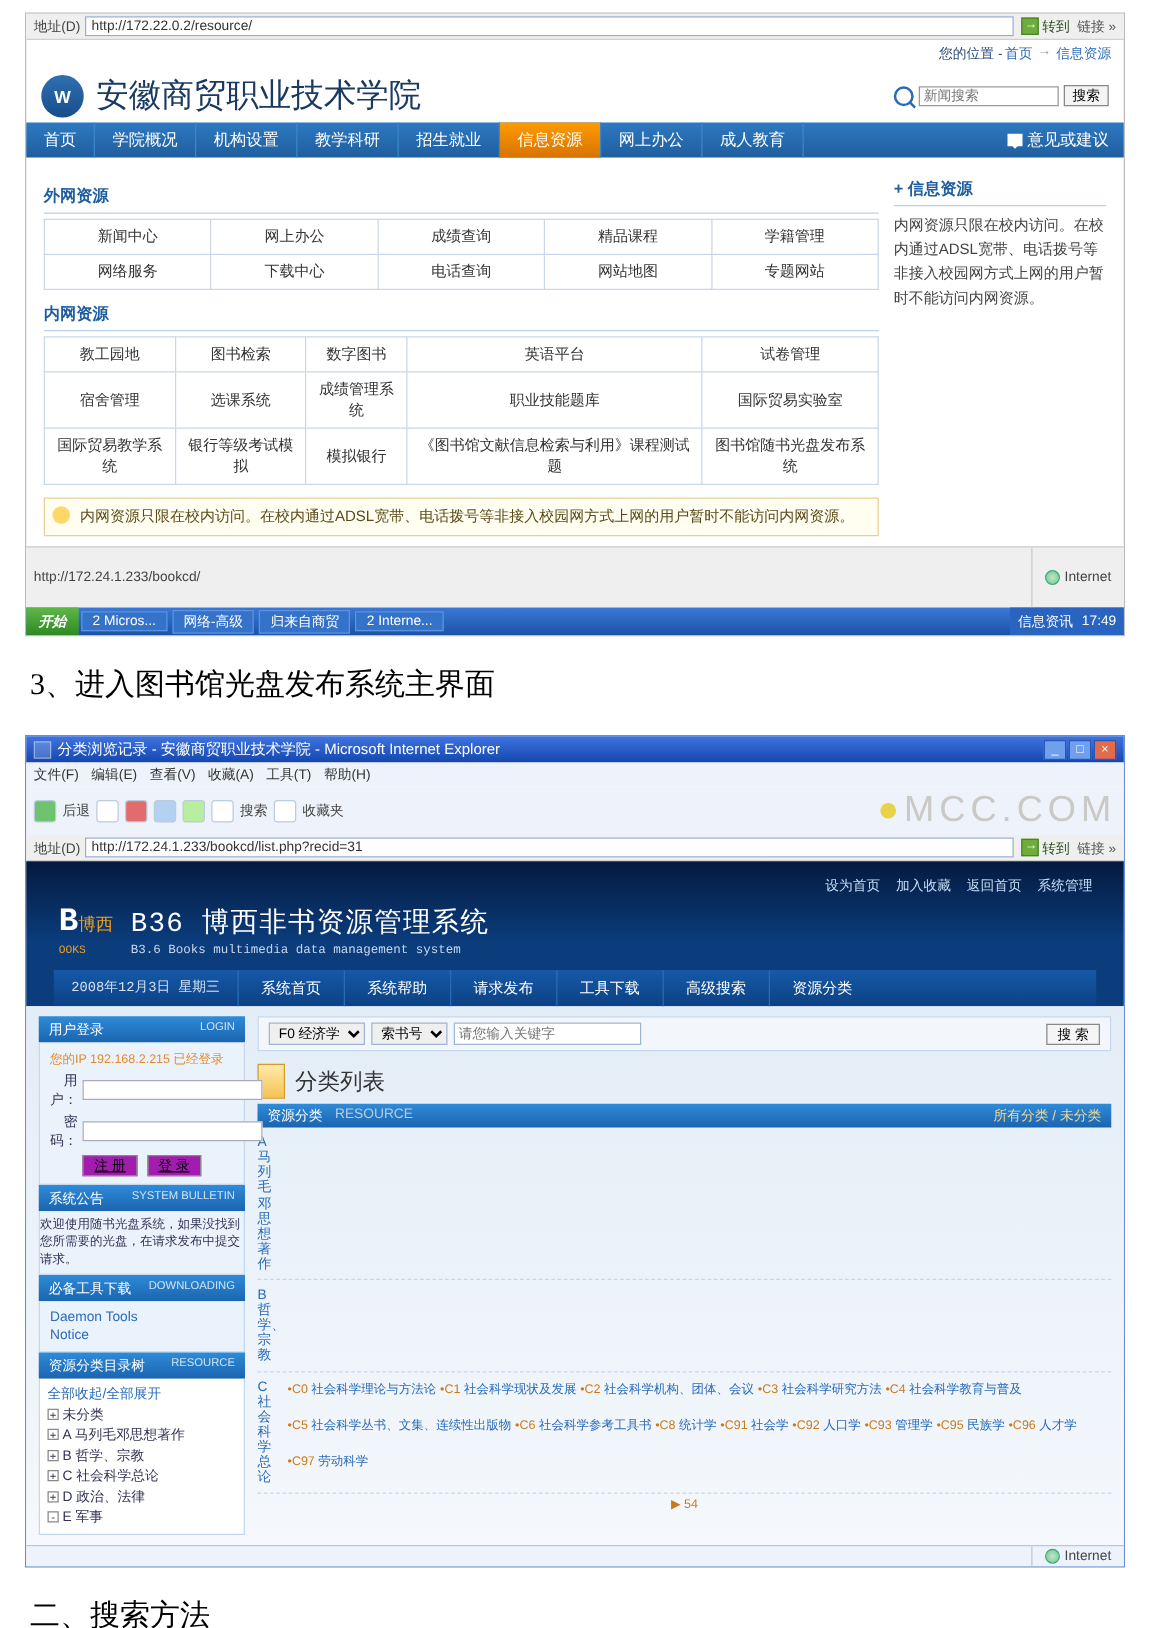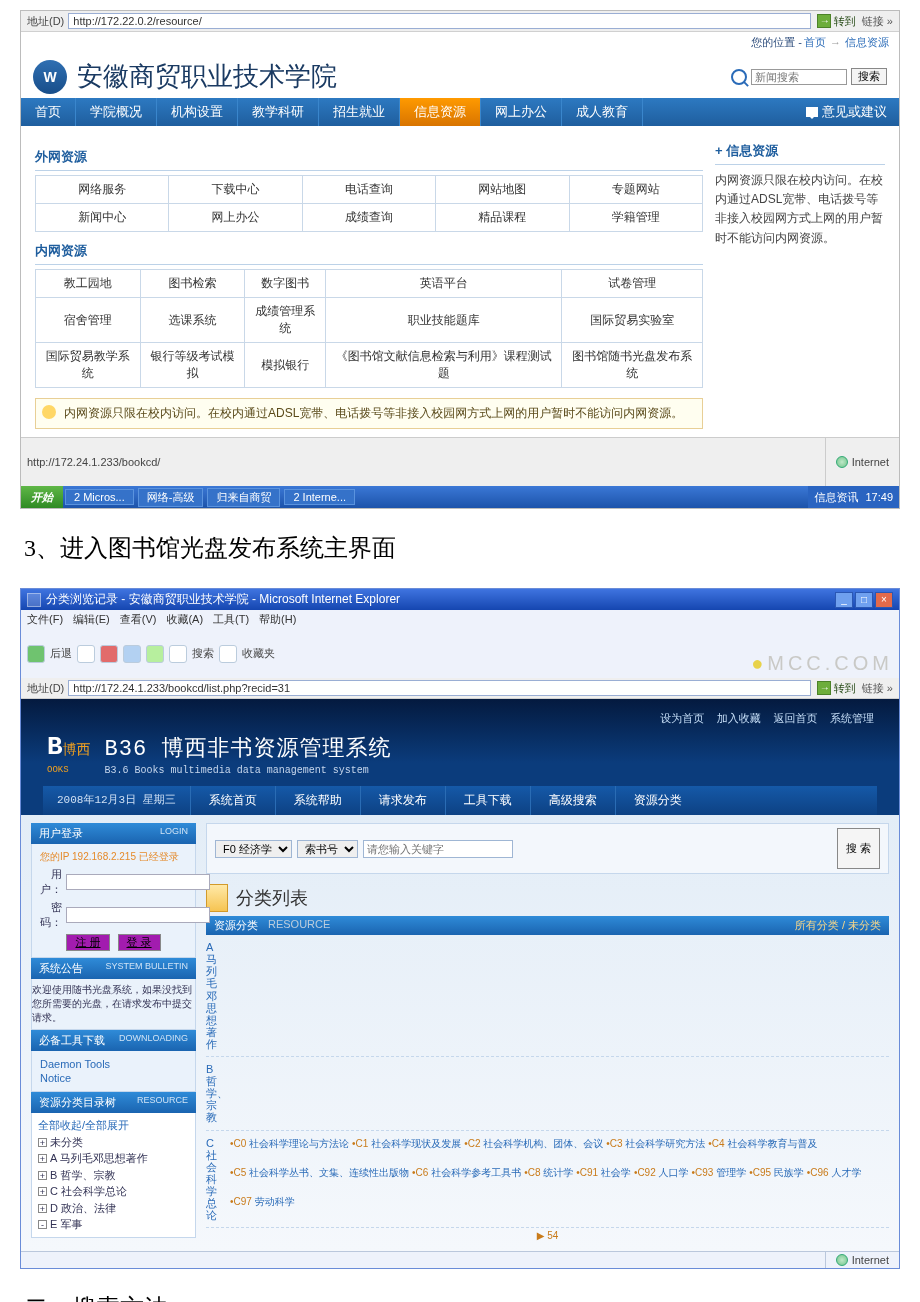--- a/index.html
+++ b/index.html
@@ -19,21 +19,21 @@
   .topstrip { display:flex; justify-content:flex-end; padding:3px 8px; font-size:11px; color:#2a4a7a; }
   .topstrip a { color:#2a6bb8; text-decoration:none; margin:0 2px; }
   .topstrip .sep { color:#999; margin:0 2px; }
 
   .header1 { display:flex; align-items:center; padding:6px 12px 4px; }
   .logo1 { width:34px; height:34px; border-radius:50%; background:linear-gradient(#2f6fb2,#184e8a); display:flex; align-items:center; justify-content:center; color:#fff; font-weight:bold; }
   .title1 { font-family:KaiTi,STKaiti,serif; font-size:26px; color:#1a3a62; margin-left:10px; }
   .search1 { margin-left:auto; display:flex; align-items:center; gap:4px; }
   .magnify { width:16px; height:16px; border:2px solid #2a6bb8; border-radius:50%; position:relative; }
   .magnify::after { content:""; position:absolute; width:6px; height:2px; background:#2a6bb8; bottom:-2px; right:-4px; transform:rotate(45deg); }
-  .search1 input { width:96px; font-size:11px; padding:1px 3px; border:1px solid #999; }
+  .search1 input { width:112px; font-size:11px; padding:1px 3px; border:1px solid #999; }
   .search1 button { font-size:11px; padding:0 6px; border:1px solid #888; background:#f4f4f4; cursor:pointer; }
 
   .nav1 { display:flex; background:linear-gradient(#2d79c1,#1f5e9e); font-size:13px; }
   .nav1 .tab { padding:5px 14px; color:#fff; border-right:1px solid #3a86cc; cursor:pointer; }
   .nav1 .tab.active { background:linear-gradient(#ff9a00,#d87400); }
   .nav1 .feedback { margin-left:auto; padding:5px 12px; color:#fff; display:flex; align-items:center; gap:4px; }
   .fb-icon { width:12px;height:10px;background:#fff;display:inline-block;position:relative; }
   .fb-icon::after{content:"";position:absolute;border:4px solid transparent;border-top-color:#fff;left:2px;bottom:-6px;}
 
   .body1 { display:flex; padding:12px 14px 8px; gap:12px; }
@@ -69,21 +69,21 @@
   .titlebar2 .ico{width:14px;height:14px;background:#fff3;border:1px solid #fff6;margin-right:5px;}
   .winbtns { margin-left:auto; display:flex; gap:2px; }
   .winbtn { width:18px;height:16px;background:#6fa0ef;border:1px solid #2a57b4;display:flex;align-items:center;justify-content:center;font-size:10px;color:#fff;}
   .winbtn.close{background:#e36a4b;}
 
   .menubar2 { background:#eef2fb; font-size:11px; color:#333; padding:2px 6px; display:flex; gap:10px; }
   .toolbar2 { background:#eef2fb; padding:3px 6px; display:flex; align-items:center; gap:5px; font-size:11px; color:#444; flex-wrap:wrap;}
   .tb-ico{width:18px;height:18px;border:1px solid #bcd;background:#fff;border-radius:3px;display:inline-block;}
   .tb-ico.back{background:#6fc36f;} .tb-ico.stop{background:#e26b6b;}
   .tb-ico.home{background:#b7ef9e;} .tb-ico.ref{background:#b3d1f2;}
-  .watermark{margin-left:auto;font-size:20px;letter-spacing:4px;color:#c9c9c6;font-weight:300;margin-top:20px;}
+  .watermark{margin-left:auto;font-size:29px;letter-spacing:4px;color:#c9c9c6;font-weight:300;}
   .wm-dot{color:#e8d24a;}
 
   .banner2 { background:linear-gradient(180deg,#041a3f,#0b3c7c 55%,#0b3c7c); padding:12px 22px 0;font-family:Liberation Mono, monospace; }
   .banner-top { text-align:right; font-size:11px; color:#bcd; }
   .banner-top .lk{color:#c6def7;margin:0 3px;}
   .banner-main { display:flex; align-items:center; gap:14px; padding:6px 4px 10px; }
   .b-logo { color:#fff; font-size:12px; }
   .b-logo .B{font-size:26px;color:#fff;font-weight:bold;} .b-logo .tag{color:#f0a020;font-size:14px;}
   .b-title { color:#fff; }
   .b-title .zh{font-size:22px;letter-spacing:1px;}
@@ -109,21 +109,21 @@
   .tree{background:#fff;border:1px solid #c5d7ec;border-top:none;padding:4px 6px;line-height:1.5;}
   .tree .root{color:#2a6bb8;}
   .tree .node{color:#335;}
   .tree .pm{display:inline-block;width:9px;height:9px;border:1px solid #888;line-height:8px;text-align:center;font-size:9px;margin-right:3px;background:#fff;}
 
   .main2 { flex:1; }
   .srch2 { background:#f3f7fc; border:1px solid #c5d7ec; padding:4px 8px; display:flex; gap:5px; align-items:center; }
   .srch2 select,.srch2 input{border:1px solid #9fb6d4;font-size:11px;padding:1px 3px;height:18px;}
   .srch2 input[type=text]{width:150px;}
   .srch2 .kw{width:110px;}
-  .srch2 button{font-size:11px;padding:12px 8px;border:1px solid #888;background:#f5f5f5;}
+  .srch2 button{font-size:11px;padding:0 8px;border:1px solid #888;background:#f5f5f5;}
 
   .listhdr { display:flex; align-items:center; gap:8px; margin:10px 0 4px; }
   .list-icon{width:22px;height:28px;background:linear-gradient(#ffe9a8,#f6c452);border:1px solid #d29a2a;}
   .list-title{font-size:18px;color:#333;}
 
   .tabbar2{display:flex;background:linear-gradient(#2f8bd8,#1a64b0);color:#cfe3f6;font-size:11px;padding:2px 8px;}
   .tabbar2 .on{color:#fff;margin-right:10px;}
   .tabbar2 .dim{color:#bcd;}
   .tabbar2 .right{margin-left:auto;color:#f6d68a;}
 
@@ -185,32 +185,32 @@
       <span>意见或建议</span>
     </div>
   </div>
 
   <div class="body1">
     <div class="left1">
       <div class="sect-title">外网资源</div>
       <table class="grid5">
         <tbody>
               <tr>
+          <td>新闻中心</td>
+          <td>网上办公</td>
+          <td>成绩查询</td>
+          <td>精品课程</td>
+          <td>学籍管理</td>
+        </tr>
+        <tr>
           <td>网络服务</td>
           <td>下载中心</td>
           <td>电话查询</td>
           <td>网站地图</td>
           <td>专题网站</td>
-        </tr>
-        <tr>
-          <td>新闻中心</td>
-          <td>网上办公</td>
-          <td>成绩查询</td>
-          <td>精品课程</td>
-          <td>学籍管理</td>
         </tr>
       </tbody>
           </table>
 
       <div class="sect-title">内网资源</div>
       <table class="grid5">
         <tbody>
               <tr>
           <td>教工园地</td>
           <td>图书检索</td>

